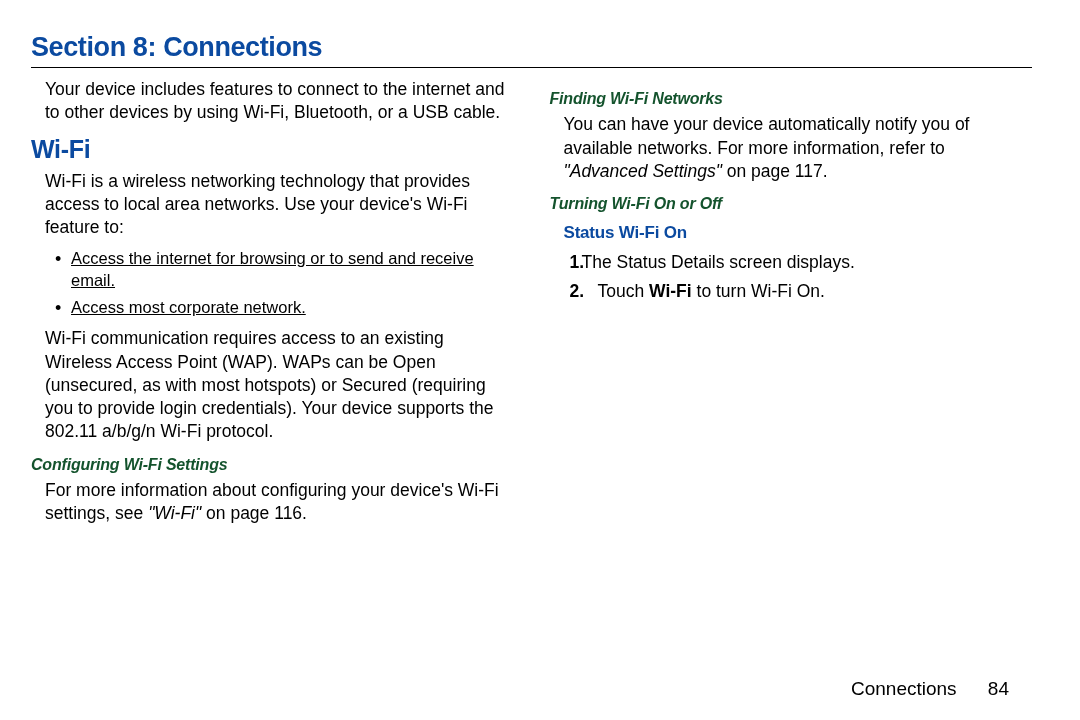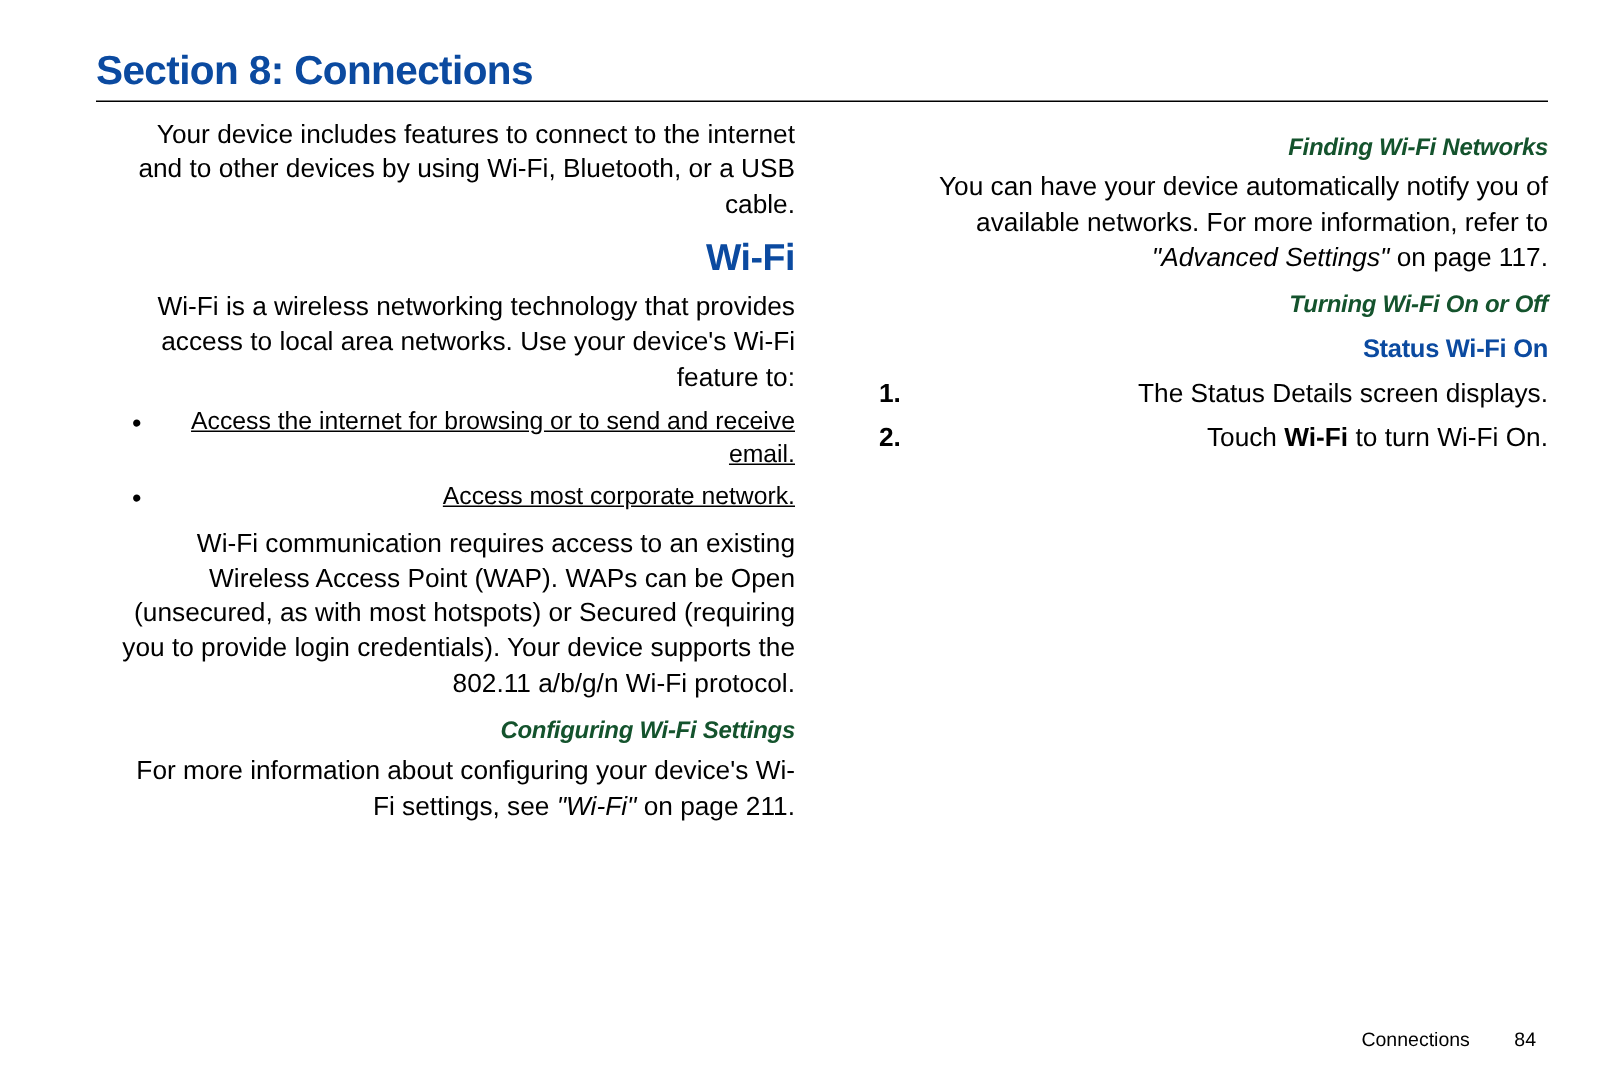--- a/index.html
+++ b/index.html
@@ -6,41 +6,40 @@
     margin: 0;
     padding: 0;
     background: #fff;
     font-family: Arial, Helvetica, sans-serif;
     color: #000;
     width: 1080px;
     height: 720px;
     overflow: hidden;
   }
   .page {
-    padding: 32px 48px 20px 64px;
+    padding: 32px 48px 20px 31px;
     box-sizing: border-box;
     height: 100%;
     position: relative;
   }
   .section-title {
     color: #0b4aa0;
     font-weight: 900;
     font-size: 27px;
     letter-spacing: -0.4px;
     margin: 0 0 2px 0;
   }
   .rule {
     border: none;
     border-top: 1.5px solid #000;
     margin: 4px 0 10px 0;
   }
   .cols {
     display: flex;
     gap: 36px;
-    text-align: right;
   }
   .col {
     flex: 1 1 0;
     font-size: 17.5px;
     line-height: 1.33;
   }
   .intro {
     margin: 0 0 8px 0;
     padding-left: 14px;
   }
@@ -111,22 +110,22 @@
   }
   .ref-italic {
     font-style: italic;
   }
   .bold {
     font-weight: 700;
   }
   .footer {
     position: absolute;
     bottom: 20px;
-    right: 56px;
-    font-size: 13px;
+    right: 71px;
+    font-size: 19px;
   }
   .footer .pg {
     margin-left: 26px;
   }
 </style>
 </head>
 <body>
 
 <div class="page">
 
@@ -146,21 +145,21 @@
       <ul class="bullets">
         <li>Access the internet for browsing or to send and receive email.</li>
         <li>Access most corporate network.</li>
       </ul>
 
       <p class="body-p">Wi-Fi communication requires access to an existing Wireless Access Point (WAP). WAPs can be Open (unsecured, as with most hotspots) or Secured (requiring you to provide login credentials). Your device supports the 802.11 a/b/g/n Wi-Fi protocol.</p>
 
       <h3 class="h3">Configuring Wi-Fi Settings</h3>
 
       <p class="body-p">
-        <span>For more information about configuring your device's Wi-Fi settings, see </span><span class="ref-italic">"Wi-Fi"</span><span> on page 211.</span>
+        <span>For more information about configuring your device's Wi-Fi settings, see </span><span class="ref-italic">"Wi-Fi"</span><span> on page 116.</span>
       </p>
 
     </div>
 
     <div class="col">
 
       <h3 class="h3">Finding Wi-Fi Networks</h3>
       <p class="body-p">
         <span>You can have your device automatically notify you of available networks. For more information, refer to </span><span class="ref-italic">"Advanced Settings"</span><span> on page 117.</span>
       </p>

